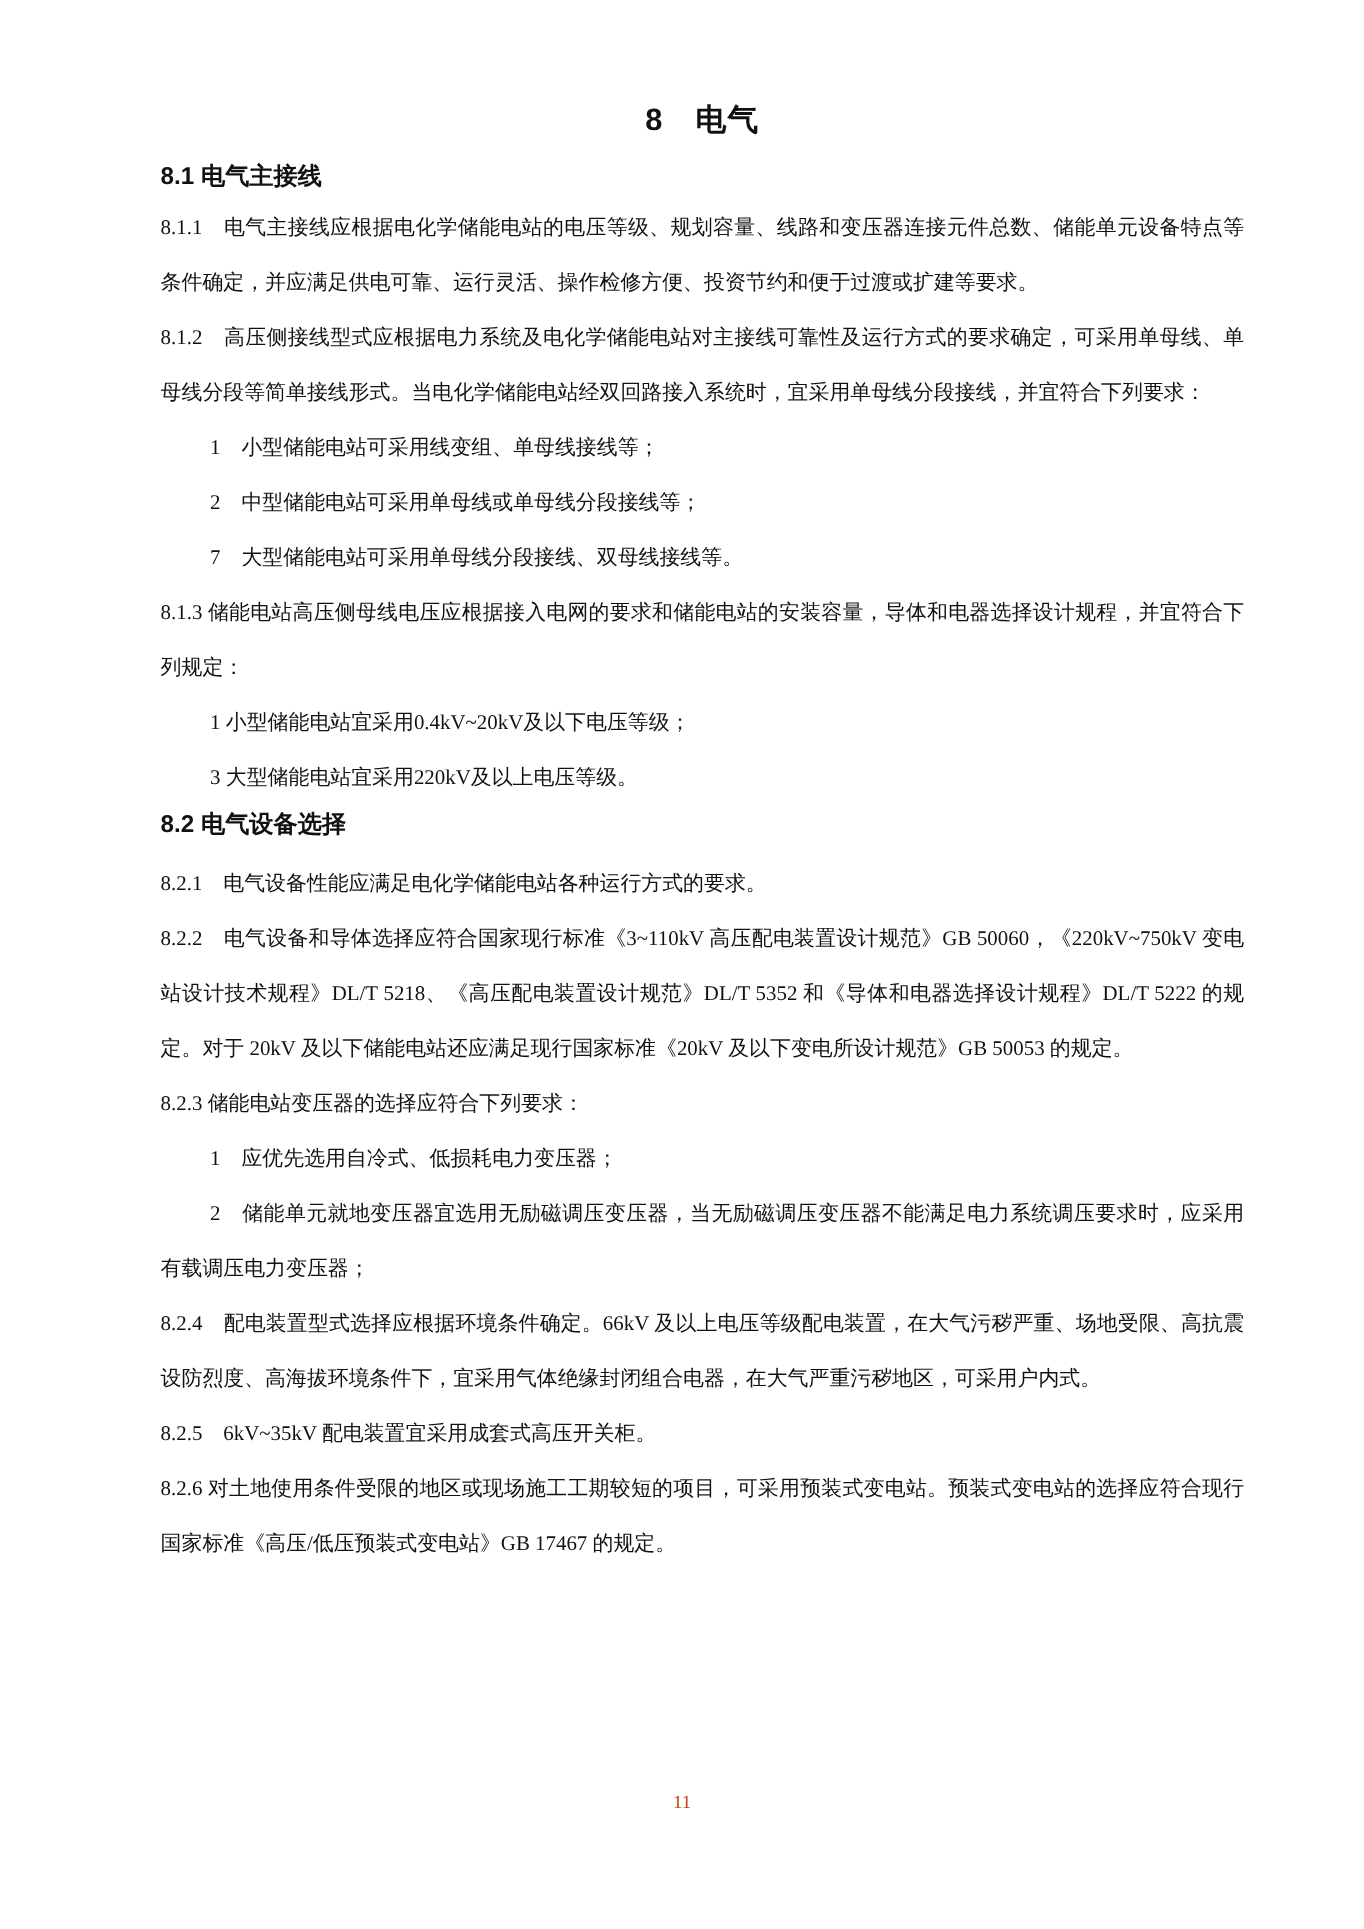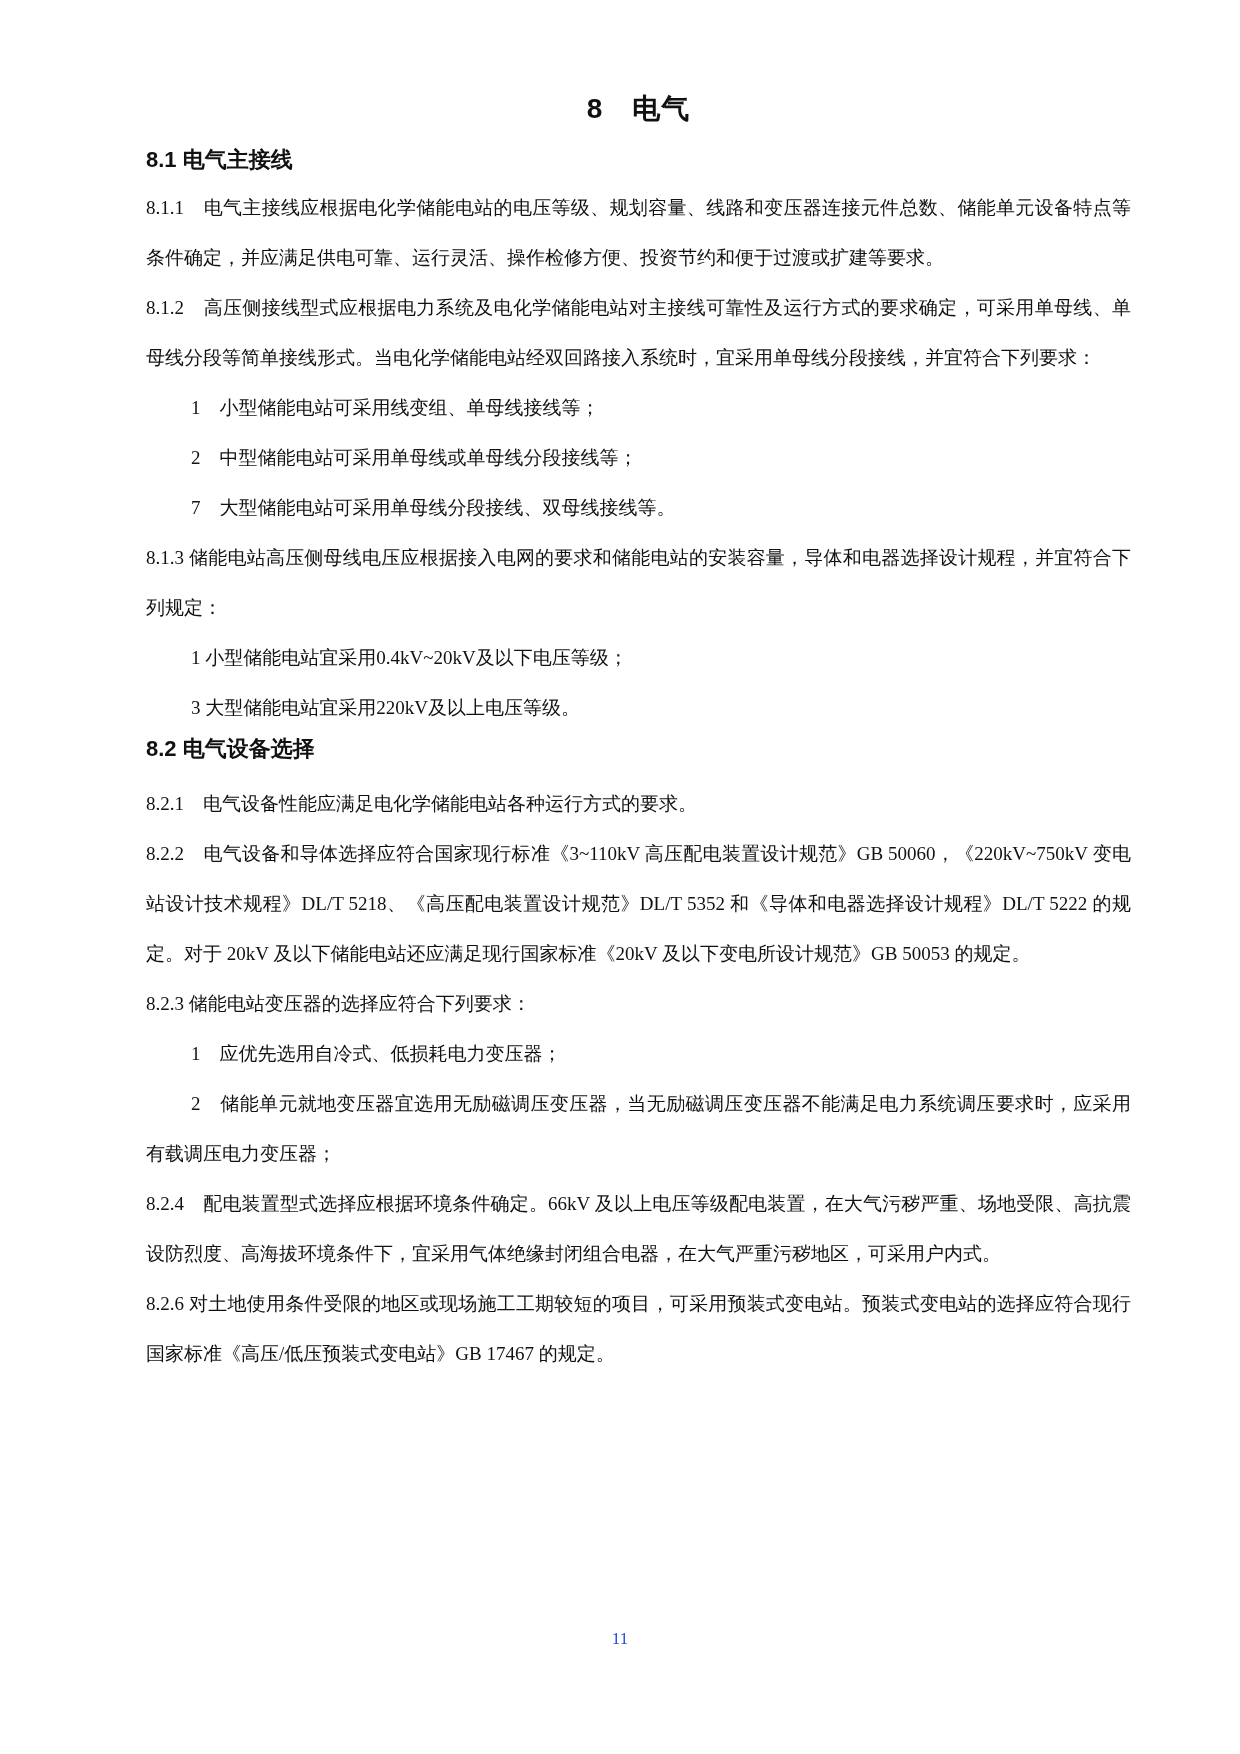--- a/index.html
+++ b/index.html
@@ -55,21 +55,21 @@
     text-indent: 45px;
   }
   .page-number {
     position: absolute;
     top: 1628px;
     left: 0;
     width: 100%;
     text-align: center;
     font-size: 17px;
     line-height: 22px;
-    color: #1d4ed8;
+    color: #c2410c;
   }
 </style>
 </head>
 <body>
 
 <div class="page">
   <div class="content">
     <h1 class="h1">8　电气</h1>
     <h2 class="h2">8.1 电气主接线</h2>
     <p class="para">8.1.1　电气主接线应根据电化学储能电站的电压等级、规划容量、线路和变压器连接元件总数、储能单元设备特点等条件确定，并应满足供电可靠、运行灵活、操作检修方便、投资节约和便于过渡或扩建等要求。</p>
@@ -80,16 +80,17 @@
     <p class="para">8.1.3 储能电站高压侧母线电压应根据接入电网的要求和储能电站的安装容量，导体和电器选择设计规程，并宜符合下列规定：</p>
     <p class="para li">1 小型储能电站宜采用0.4kV~20kV及以下电压等级；</p>
     <p class="para li">3 大型储能电站宜采用220kV及以上电压等级。</p>
     <h2 class="h2 mt-lg">8.2 电气设备选择</h2>
     <p class="para">8.2.1　电气设备性能应满足电化学储能电站各种运行方式的要求。</p>
     <p class="para">8.2.2　电气设备和导体选择应符合国家现行标准《3~110kV 高压配电装置设计规范》GB 50060，《220kV~750kV 变电站设计技术规程》DL/T 5218、《高压配电装置设计规范》DL/T 5352 和《导体和电器选择设计规程》DL/T 5222 的规定。对于 20kV 及以下储能电站还应满足现行国家标准《20kV 及以下变电所设计规范》GB 50053 的规定。</p>
     <p class="para">8.2.3 储能电站变压器的选择应符合下列要求：</p>
     <p class="para li">1　应优先选用自冷式、低损耗电力变压器；</p>
     <p class="para li">2　储能单元就地变压器宜选用无励磁调压变压器，当无励磁调压变压器不能满足电力系统调压要求时，应采用有载调压电力变压器；</p>
     <p class="para">8.2.4　配电装置型式选择应根据环境条件确定。66kV 及以上电压等级配电装置，在大气污秽严重、场地受限、高抗震设防烈度、高海拔环境条件下，宜采用气体绝缘封闭组合电器，在大气严重污秽地区，可采用户内式。</p>
+    <p class="para">8.2.5　6kV~35kV 配电装置宜采用成套式高压开关柜。</p>
     <p class="para">8.2.6 对土地使用条件受限的地区或现场施工工期较短的项目，可采用预装式变电站。预装式变电站的选择应符合现行国家标准《高压/低压预装式变电站》GB 17467 的规定。</p>
   </div>
   <div class="page-number">11</div>
 </div>
 
 </body></html>

